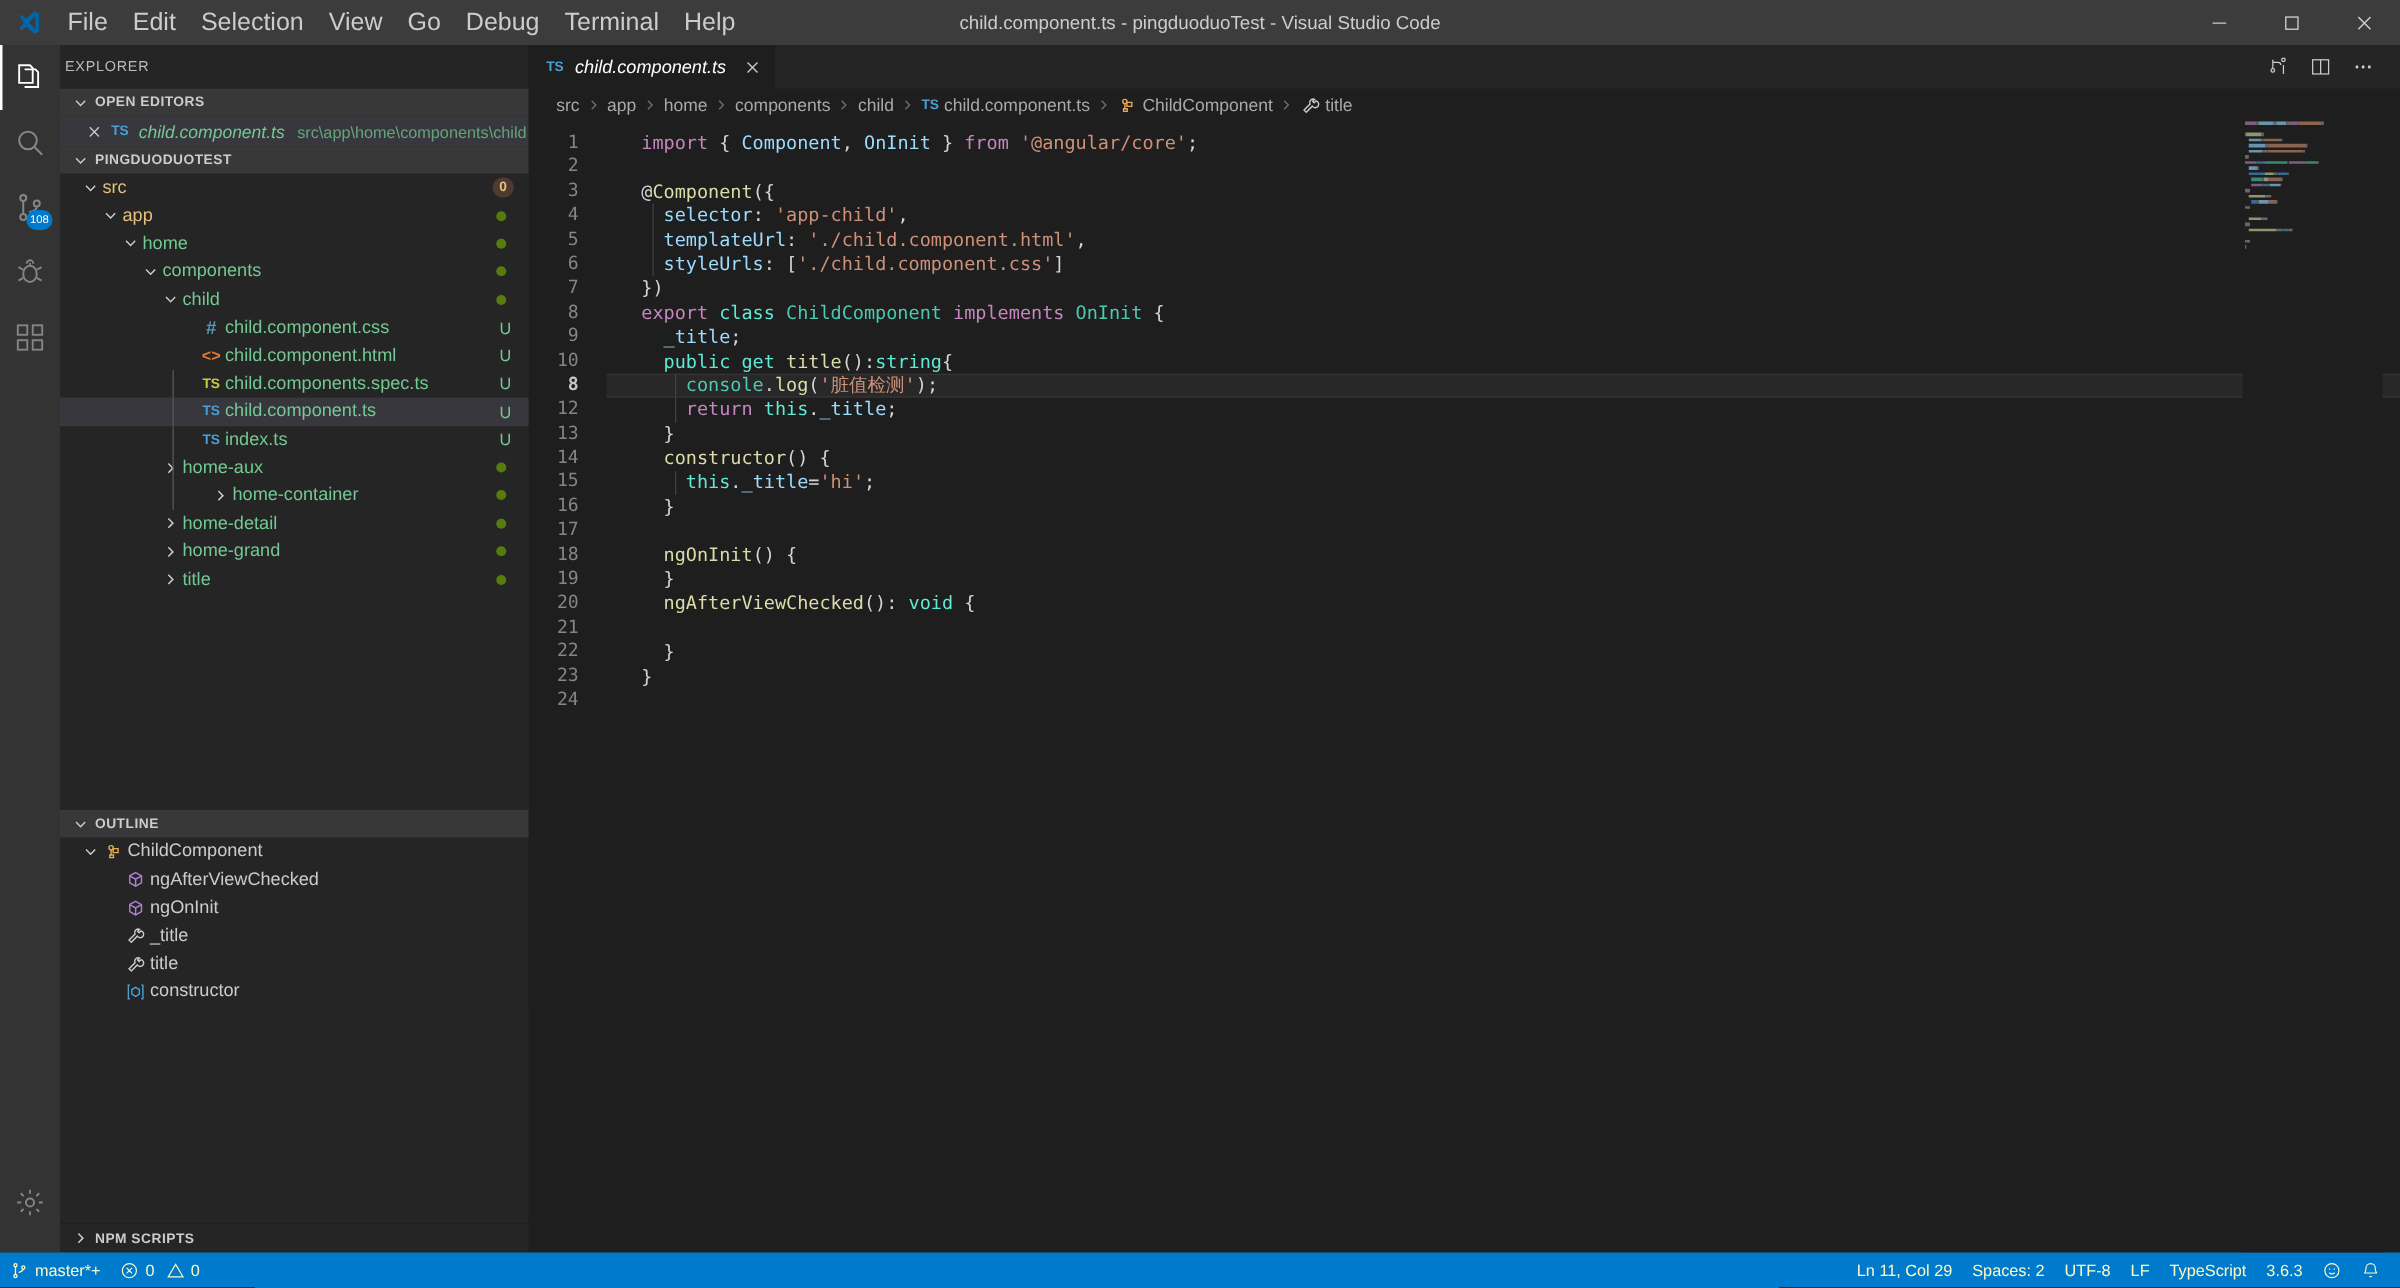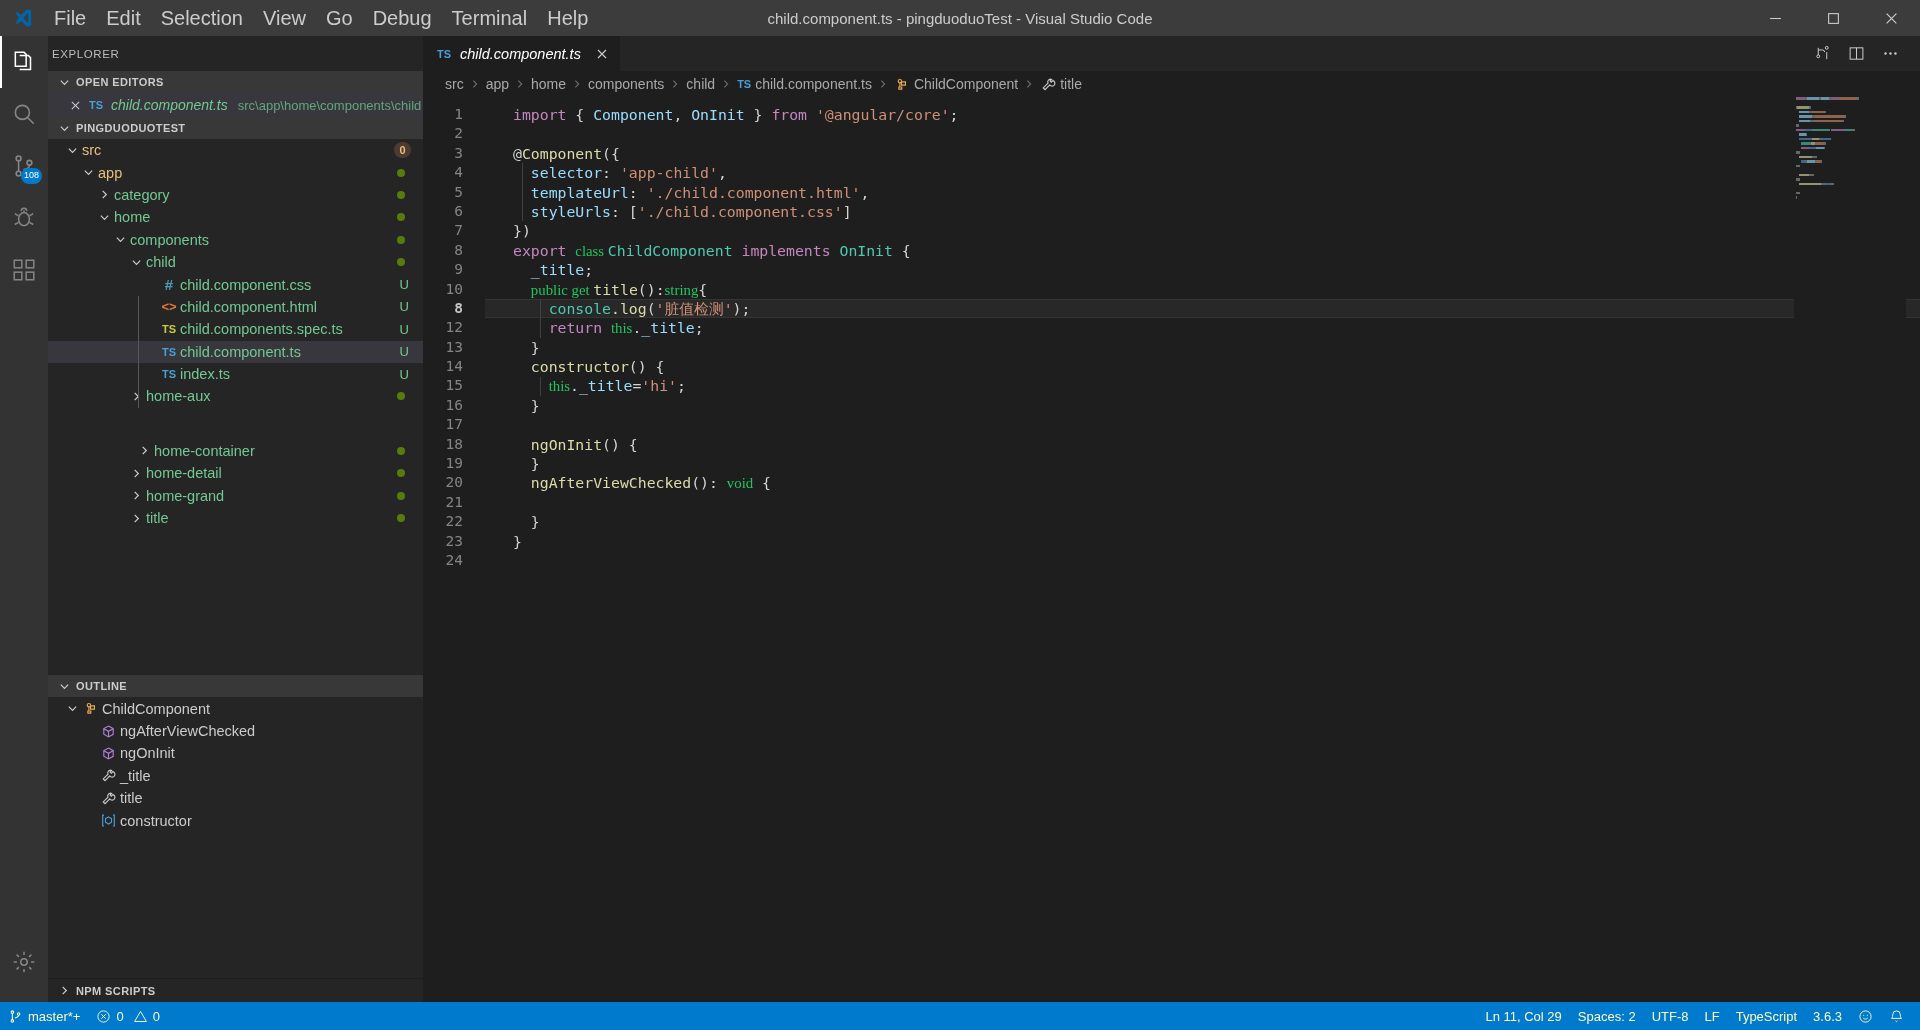--- a/index.html
+++ b/index.html
@@ -167,21 +167,21 @@
   .code {
     font-family: "DejaVu Sans Mono", monospace; font-size: 14.8px;
     white-space: pre; color: #d4d4d4;
   }
   .cl { height: 19.4px; line-height: 19.4px; padding-left: 28px; position: relative; }
   .cl.active-line { background: #282828; border-top: 1px solid #343434; border-bottom: 1px solid #343434; height: 19.4px; line-height: 17.4px; }
   .indent-guide {
     position: absolute; top: 0; bottom: 0; width: 1px; background: #404040;
   }
   .k  { color: #c586c0; }  
-  .kb { color: #22c55e; font-family: Liberation Serif, serif; }  
+  .kb { color: #5eead4; }  
   .ty { color: #4ec9b0; }  
   .id { color: #9cdcfe; }  
   .st { color: #ce9178; }  
   .fn { color: #dcdcaa; }  
   .pn { color: #d4d4d4; }
 
   .minimap {
     position: absolute; right: 14px; top: 0; width: 112px; height: 100%;
     background: #1e1e1e; pointer-events: none;
   }
@@ -354,29 +354,20 @@
               <svg viewBox="0 0 12 12" fill="none" stroke="currentColor" stroke-width="1.3">
                 <path d="M2 4l4 4 4-4"></path>
               </svg>
             </span>
             <span class="tree-label c-root">app</span>
             <span class="badge-dot"></span>
           </div>
           <div class="tree-row" style="padding-left: 48px;">
             <span class="tree-chev">
               <svg viewBox="0 0 12 12" fill="none" stroke="currentColor" stroke-width="1.3">
-                <path d="M4 2l4 4-4 4"></path>
-              </svg>
-            </span>
-            <span class="tree-label c-folder">category</span>
-            <span class="badge-dot"></span>
-          </div>
-          <div class="tree-row" style="padding-left: 48px;">
-            <span class="tree-chev">
-              <svg viewBox="0 0 12 12" fill="none" stroke="currentColor" stroke-width="1.3">
                 <path d="M2 4l4 4 4-4"></path>
               </svg>
             </span>
             <span class="tree-label c-folder">home</span>
             <span class="badge-dot"></span>
           </div>
           <div class="tree-row" style="padding-left: 64px;">
             <span class="tree-chev">
               <svg viewBox="0 0 12 12" fill="none" stroke="currentColor" stroke-width="1.3">
                 <path d="M2 4l4 4 4-4"></path>
@@ -426,21 +417,21 @@
           </div>
           <div class="tree-row" style="padding-left: 80px;">
             <span class="tree-chev">
               <svg viewBox="0 0 12 12" fill="none" stroke="currentColor" stroke-width="1.3">
                 <path d="M4 2l4 4-4 4"></path>
               </svg>
             </span>
             <span class="tree-label c-folder">home-aux</span>
             <span class="badge-dot"></span>
           </div>
-          <div class="tree-row" style="padding-left: 88px; margin-top: 32px;">
+          <div class="tree-row" style="padding-left: 120px;">
             <span class="tree-chev">
               <svg viewBox="0 0 12 12" fill="none" stroke="currentColor" stroke-width="1.3">
                 <path d="M4 2l4 4-4 4"></path>
               </svg>
             </span>
             <span class="tree-label c-folder">home-container</span>
             <span class="badge-dot"></span>
           </div>
           <div class="tree-row" style="padding-left: 80px;">
             <span class="tree-chev">

